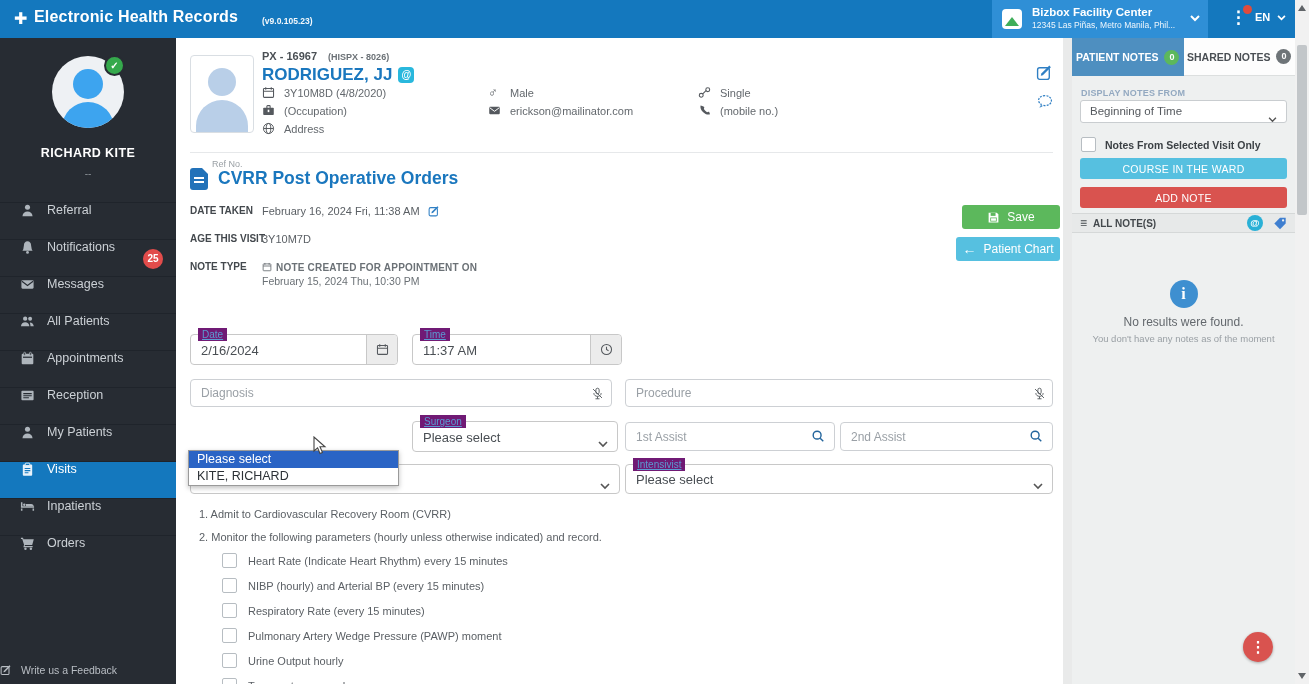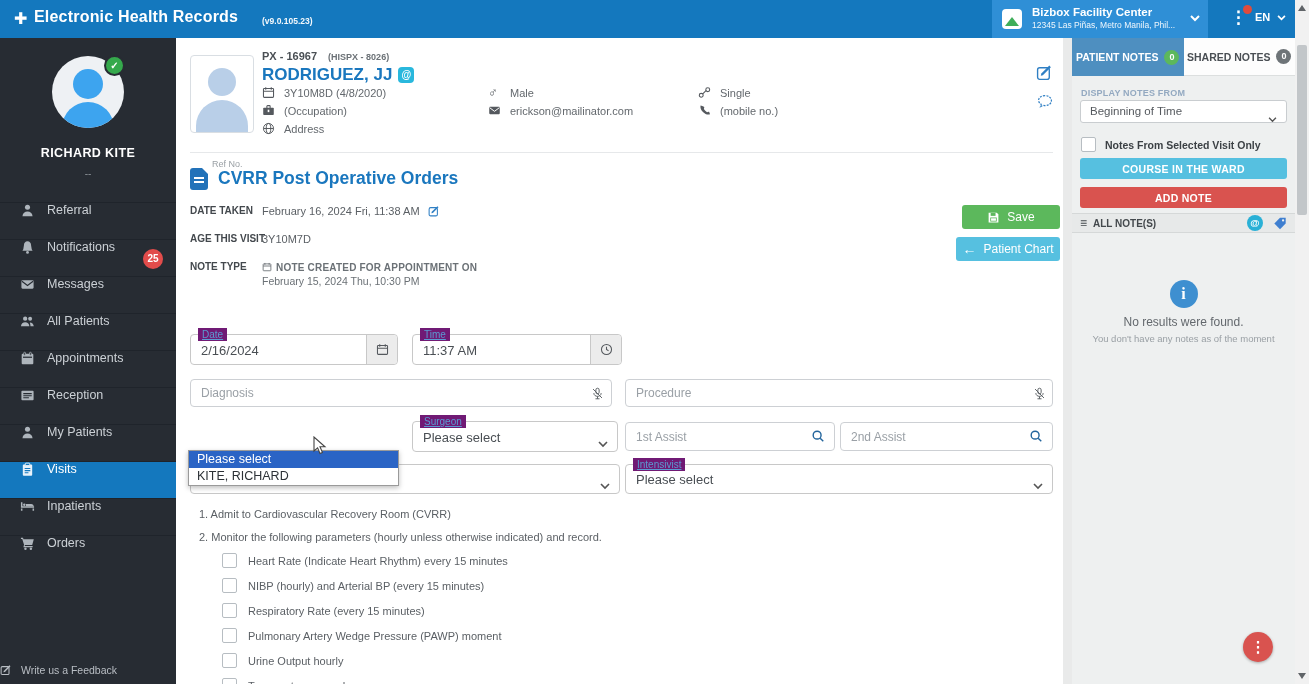--- a/index.html
+++ b/index.html
@@ -100,21 +100,21 @@
   .tab.active{background:#4e8fc0;color:#fff;}
   .tab.idle{background:#fdfdfd;color:#4a4f54;border-bottom:1px solid #dcdfdf;}
   .tbadge{width:15px;height:15px;border-radius:50%;color:#fff;font-size:9px;line-height:15px;text-align:center;font-weight:bold;}
   .tbadge.green{background:#5cb85c;}
   .tbadge.gray{background:#6e7478;}
   .rp-label{position:absolute;left:9px;top:50px;font-size:9px;font-weight:bold;color:#93a9c1;letter-spacing:.2px;}
   .rp-select{position:absolute;left:8px;top:62px;width:207px;height:23px;background:#fff;border:1px solid #c9cdd0;border-radius:3px;box-sizing:border-box;cursor:pointer;}
   .rp-select .val{position:absolute;left:9px;top:4px;font-size:11.5px;color:#55595e;}
   .rp-cbrow{position:absolute;left:9px;top:99px;display:flex;align-items:center;}
   .rp-cbrow .lbl{font-size:10.5px;font-weight:bold;color:#3c4145;margin-left:9px;}
-  .rp-btn{position:absolute;left:8px;width:207px;height:21px;border:none;border-radius:3px;color:#fff;font-size:10.5px;font-weight:bold;font-family:inherit;cursor:pointer;letter-spacing:.3px;}
+  .rp-btn{position:absolute;left:8px;width:207px;height:21px;border:none;border-radius:3px;color:#fff;font-size:10.5px;font-weight:normal;font-family:inherit;cursor:pointer;letter-spacing:.3px;}
   .rp-btn.cw{top:120px;background:#56c0e0;}
   .rp-btn.an{top:149px;background:#d9534f;}
   .allnotes{position:absolute;left:0;top:175px;width:223px;height:20px;background:#e7e9e9;border-top:1px solid #d5d8d8;border-bottom:1px solid #d5d8d8;display:flex;align-items:center;padding:0 8px;box-sizing:border-box;font-size:10px;font-weight:bold;color:#44494d;}
   .allnotes .sp{flex:1;}
   .atic{width:16px;height:16px;border-radius:50%;background:#29b0d6;color:#fff;font-size:9.5px;font-weight:bold;text-align:center;line-height:16px;cursor:pointer;}
   .tagic{width:14px;height:14px;color:#3f7fd0;margin-left:10px;cursor:pointer;}
   .empty{position:absolute;left:0;top:242px;width:223px;text-align:center;}
   .empty .iic{display:inline-block;width:28px;height:28px;border-radius:50%;background:#3e8fd0;color:#fff;font-size:16px;line-height:28px;font-weight:bold;font-family:"Liberation Serif",serif;}
   .empty .t1{margin-top:7px;font-size:12px;color:#63686d;}
   .empty .t2{margin-top:4px;font-size:9.5px;color:#9aa0a5;}

